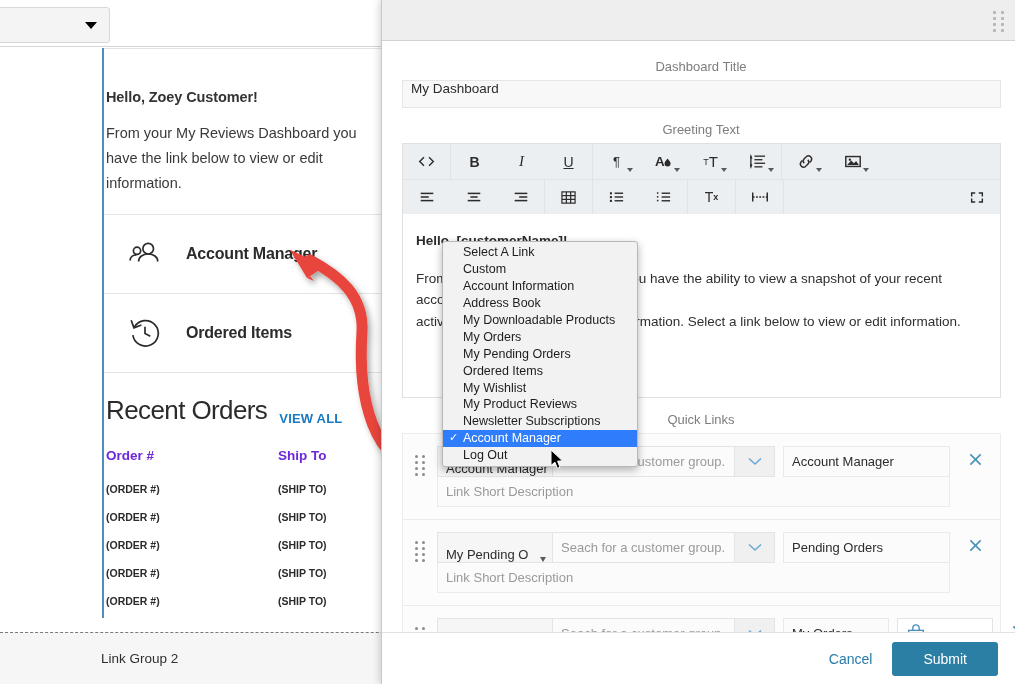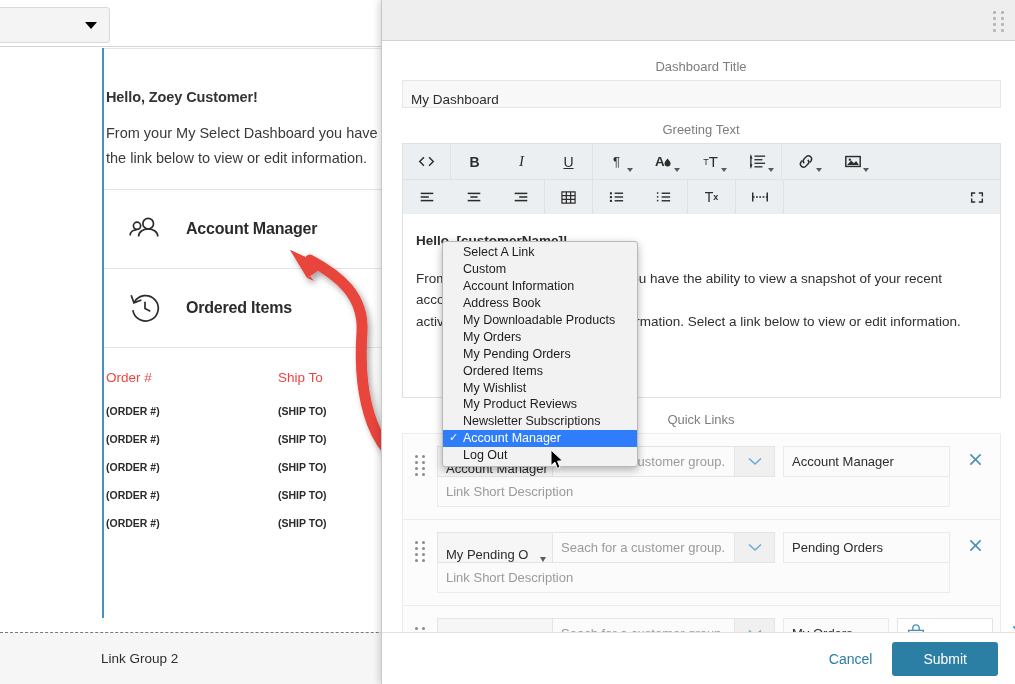--- a/index.html
+++ b/index.html
@@ -50,21 +50,21 @@
     height:78px; display:flex; align-items:center; padding-left:24px; gap:24px;
   }
   .acct-link-row .lbl { font-weight:bold; font-size:16px; color:#2b2b2b; letter-spacing:-0.2px; }
   .acct-icon { width:34px; height:34px; color:#2b2b2b; flex:none; }
 
   #recent-orders { padding:22px 0 0 2px; }
   .ro-head { display:flex; align-items:flex-end; gap:12px; margin-bottom:22px; }
   .ro-title { font-size:26px; font-weight:normal; color:#2b2b2b; letter-spacing:-0.6px; }
   .ro-viewall { font-size:13px; font-weight:bold; color:#1979c3; letter-spacing:0.2px; }
   .ro-table { width:100%; }
-  .ro-table .th { display:flex; font-weight:normal; font-size:13.5px; color:#ef4444; padding-bottom:12px;}
+  .ro-table .th { display:flex; font-weight:bold; font-size:13.5px; color:#6d28d9; padding-bottom:12px;}
   .ro-table .tr { display:flex; font-weight:bold; font-size:10.5px; color:#2b2b2b; padding:8px 0; }
   .ro-c1 { width:172px; }
 
   #link-group-2 {
     position:absolute; left:0; top:632px; width:1015px; height:52px;
     background:#f6f6f6; border-top:1px dashed #7a7a7a;
     display:flex; align-items:center;
   }
   #link-group-2 .lg2-label { margin-left:101px; font-size:13.5px; color:#2f2f2f; }
 
@@ -88,21 +88,21 @@
   .grip-dots i { width:3px;height:3px;background:#b6b6b6;display:block;border-radius:1px; }
 
   #modal-body { flex:1 1 auto; overflow:hidden; padding:18px 15px 0 20px; position:relative; }
 
   .field-label { font-size:13px; color:#7d7d7d; margin-bottom:6px;text-align:center; }
   .field-label.tight { margin-top:14px; }
 
   #dashboard-title-input {
     width:599px; height:28px; background:#f8f8f8; border:1px solid #e6e6e6;
     font-family:"Liberation Sans", sans-serif; font-size:13.5px; color:#2c2c2c;
-    padding:0 8px; display:flex; align-items:flex-end;
+    padding:0 8px; display:flex; align-items:flex-start;
   }
 
   
   #editor { width:599px; border:1px solid #e0e0e0; }
   .tb-row { display:flex; background:#eceff1; height:35px; align-items:stretch; }
   .tb-row.second { border-top:1px solid #dfe3e5; }
   .tb-grp { display:flex; align-items:center; border-right:1px solid #dfe3e5; }
   .tb-grp:last-child { border-right:none; }
   .tb-btn {
     width:47px; height:35px; display:flex; align-items:center; justify-content:center;
@@ -207,21 +207,21 @@
     </div>
   </div>
 
   <div id="bg-leftrail"></div>
 
   <div id="acct-panel">
     <div class="sep"></div>
 
     <div class="greet-block">
       <div class="greet-hello">Hello, Zoey Customer!</div>
-      <div class="greet-body">From your My Select Dashboard you have the link below to view or edit information.</div>
+      <div class="greet-body">From your My Reviews Dashboard you have the link below to view or edit information.</div>
     </div>
 
     <div class="sep"></div>
 
     <div class="acct-link-row">
       <svg class="acct-icon" viewBox="0 0 32 32" fill="none" stroke="currentColor" stroke-width="1.6">
         <circle cx="19" cy="11" r="5"></circle>
         <path d="M10 23c0-4.4 4-7 9-7s9 2.6 9 7"></path>
         <circle cx="8.5" cy="13" r="3.4"></circle>
         <path d="M2 22c0-3.2 2.6-5.2 6-5.2"></path>
@@ -236,20 +236,24 @@
         <path d="M6 10.5A12 12 0 1 1 4.6 18"></path>
         <polyline points="3,4 5.6,11.2 12.6,8.4"></polyline>
         <polyline points="16,10 16,16.5 21,19"></polyline>
       </svg>
       <span class="lbl">Ordered Items</span>
     </div>
 
     <div class="sep"></div>
 
     <div id="recent-orders">
+      <div class="ro-head">
+        <span class="ro-title">Recent Orders</span>
+        <a class="ro-viewall">VIEW ALL</a>
+      </div>
       <div class="ro-table">
         <div class="th">
           <span class="ro-c1">Order #</span>
           <span>Ship To</span>
         </div>
         <div class="tr">
           <span class="ro-c1">(ORDER #)</span>
           <span>(SHIP TO)</span>
         </div>
         <div class="tr">

